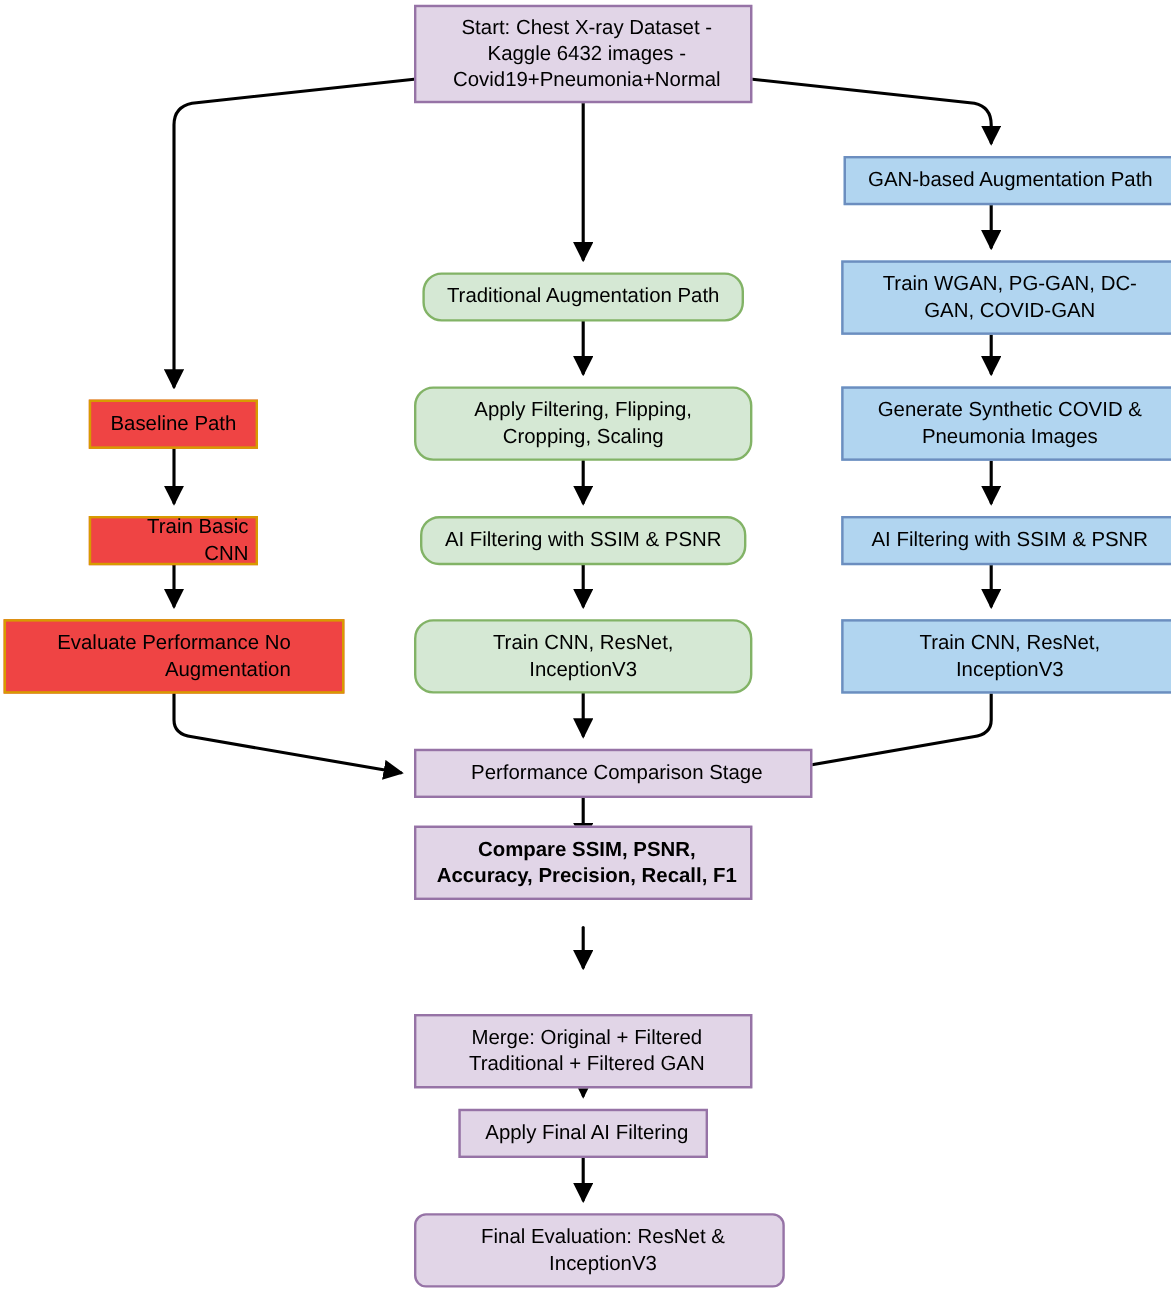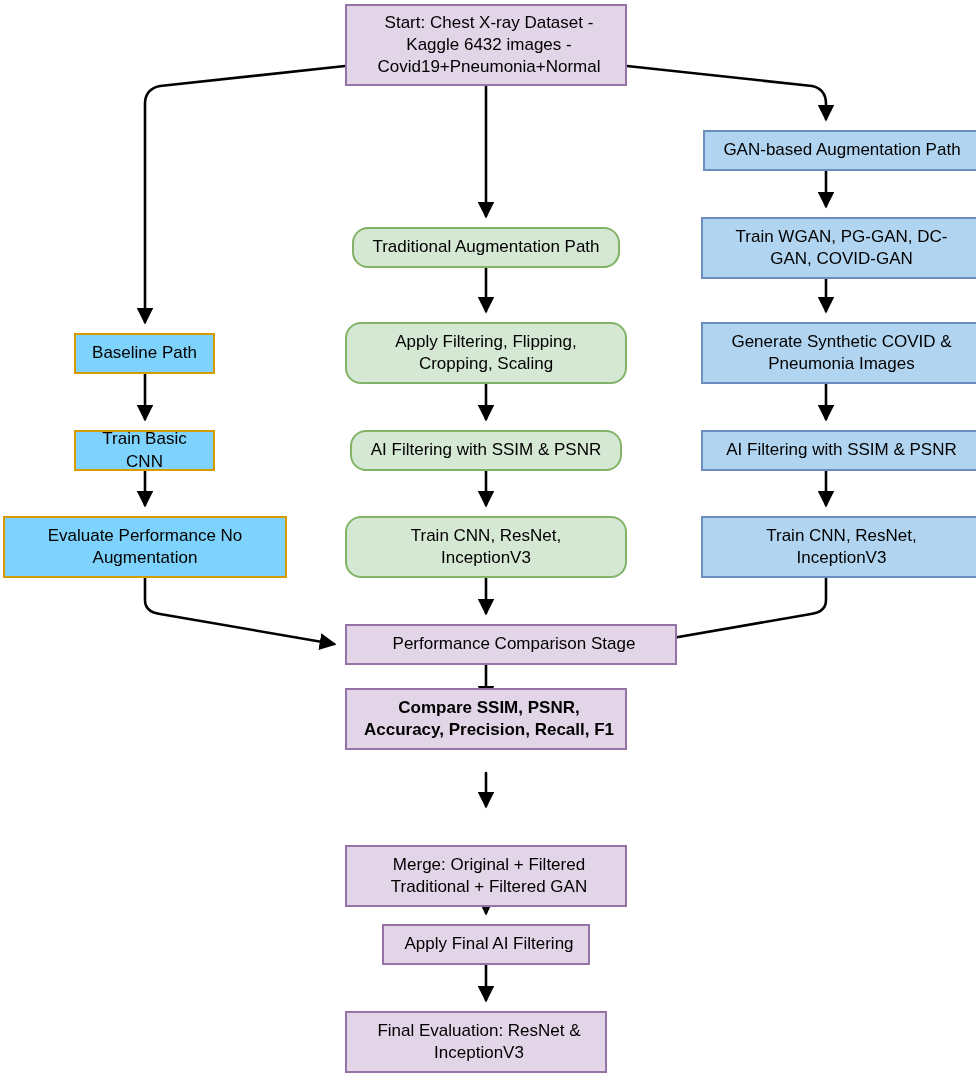--- a/index.html
+++ b/index.html
@@ -36,21 +36,21 @@
     text-align: center;
     font-size: 17px;
     line-height: 1.3;
     color: #000000;
     padding: 2px 6px;
     white-space: pre-line;
     z-index: 2;
   }
   .n-purple { background: #e1d5e7; border-color: #9673a6; padding-left: 12px; }
   .n-green  { background: #d5e8d4; border-color: #82b366; border-radius: 16px; }
-  .n-orange { background: #7dd3fc; border-color: #d79b00; }
+  .n-orange { background: #ef4444; border-color: #d79b00; text-align: right; }
   .n-blue   { background: #b1d5f0; border-color: #6c8ebf; margin-left: 16px; }
 </style>
 </head>
 <body>
 
 <div id="canvas">
   <svg id="edges" width="976" height="1078" viewBox="0 0 976 1078">
     <defs>
       <marker id="arrow" viewBox="0 0 10 10" refX="8.5" refY="5" markerWidth="6.5" markerHeight="6.5" orient="auto-start-reverse">
         <path d="M 0 0 L 10 5 L 0 10 z" fill="#000000"></path>
@@ -99,16 +99,16 @@
 Pneumonia Images</div>
       <div class="node n-blue" style="left: 685px; top: 430px; width: 281px; height: 41px;">AI Filtering with SSIM &amp; PSNR</div>
       <div class="node n-blue" style="left: 685px; top: 516px; width: 281px; height: 62px;">Train CNN, ResNet,
 InceptionV3</div>
       <div class="node n-purple" style="left: 345px; top: 624px; width: 332px; height: 41px;">Performance Comparison Stage</div>
       <div class="node n-purple" style="left: 345px; top: 688px; width: 282px; height: 62px; font-weight: bold;">Compare SSIM, PSNR,
 Accuracy, Precision, Recall, F1</div>
       <div class="node n-purple" style="left: 345px; top: 817px; width: 282px; height: 62px; margin-top: 28px;">Merge: Original + Filtered
 Traditional + Filtered GAN</div>
       <div class="node n-purple" style="left: 382px; top: 924px; width: 208px; height: 41px;">Apply Final AI Filtering</div>
-      <div class="node n-purple" style="left: 345px; top: 1011px; width: 262px; height: 62px;">Final Evaluation: ResNet &amp;
+      <div class="node n-purple" style="left: 345px; top: 1011px; width: 309px; height: 62px; border-radius: 10px;">Final Evaluation: ResNet &amp;
 InceptionV3</div>
     </div>
 </div>
 
 </body></html>

